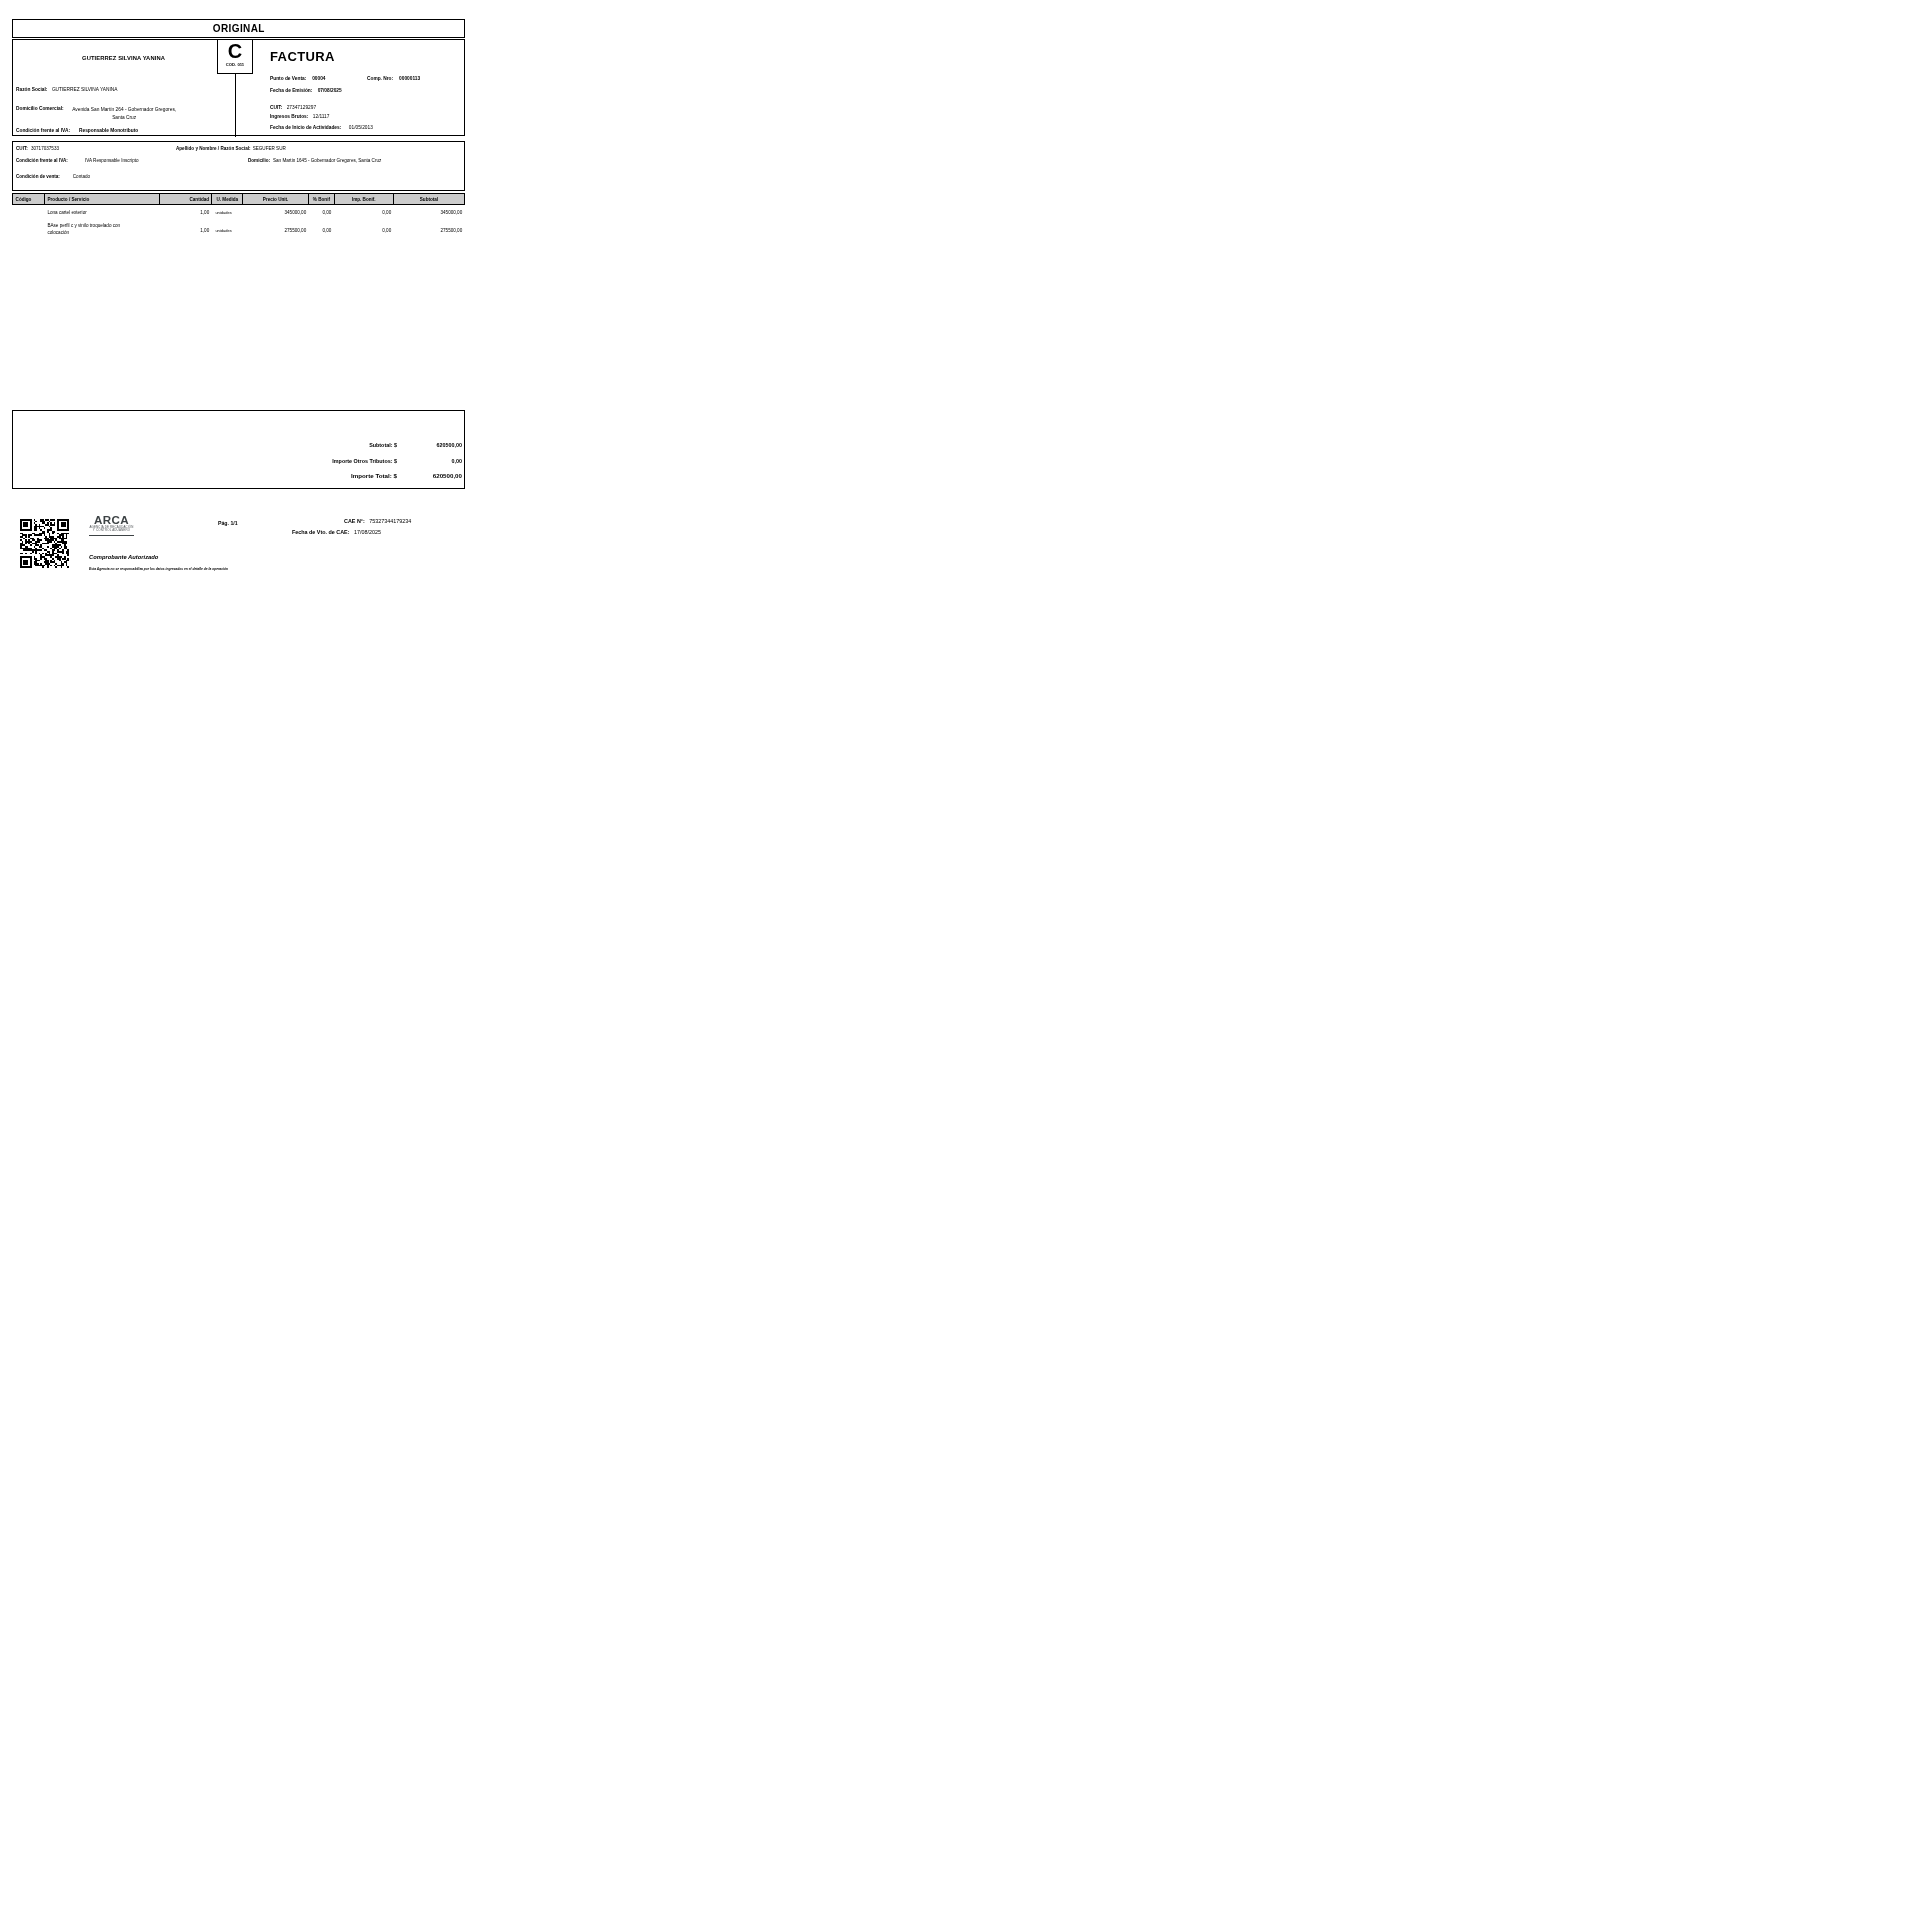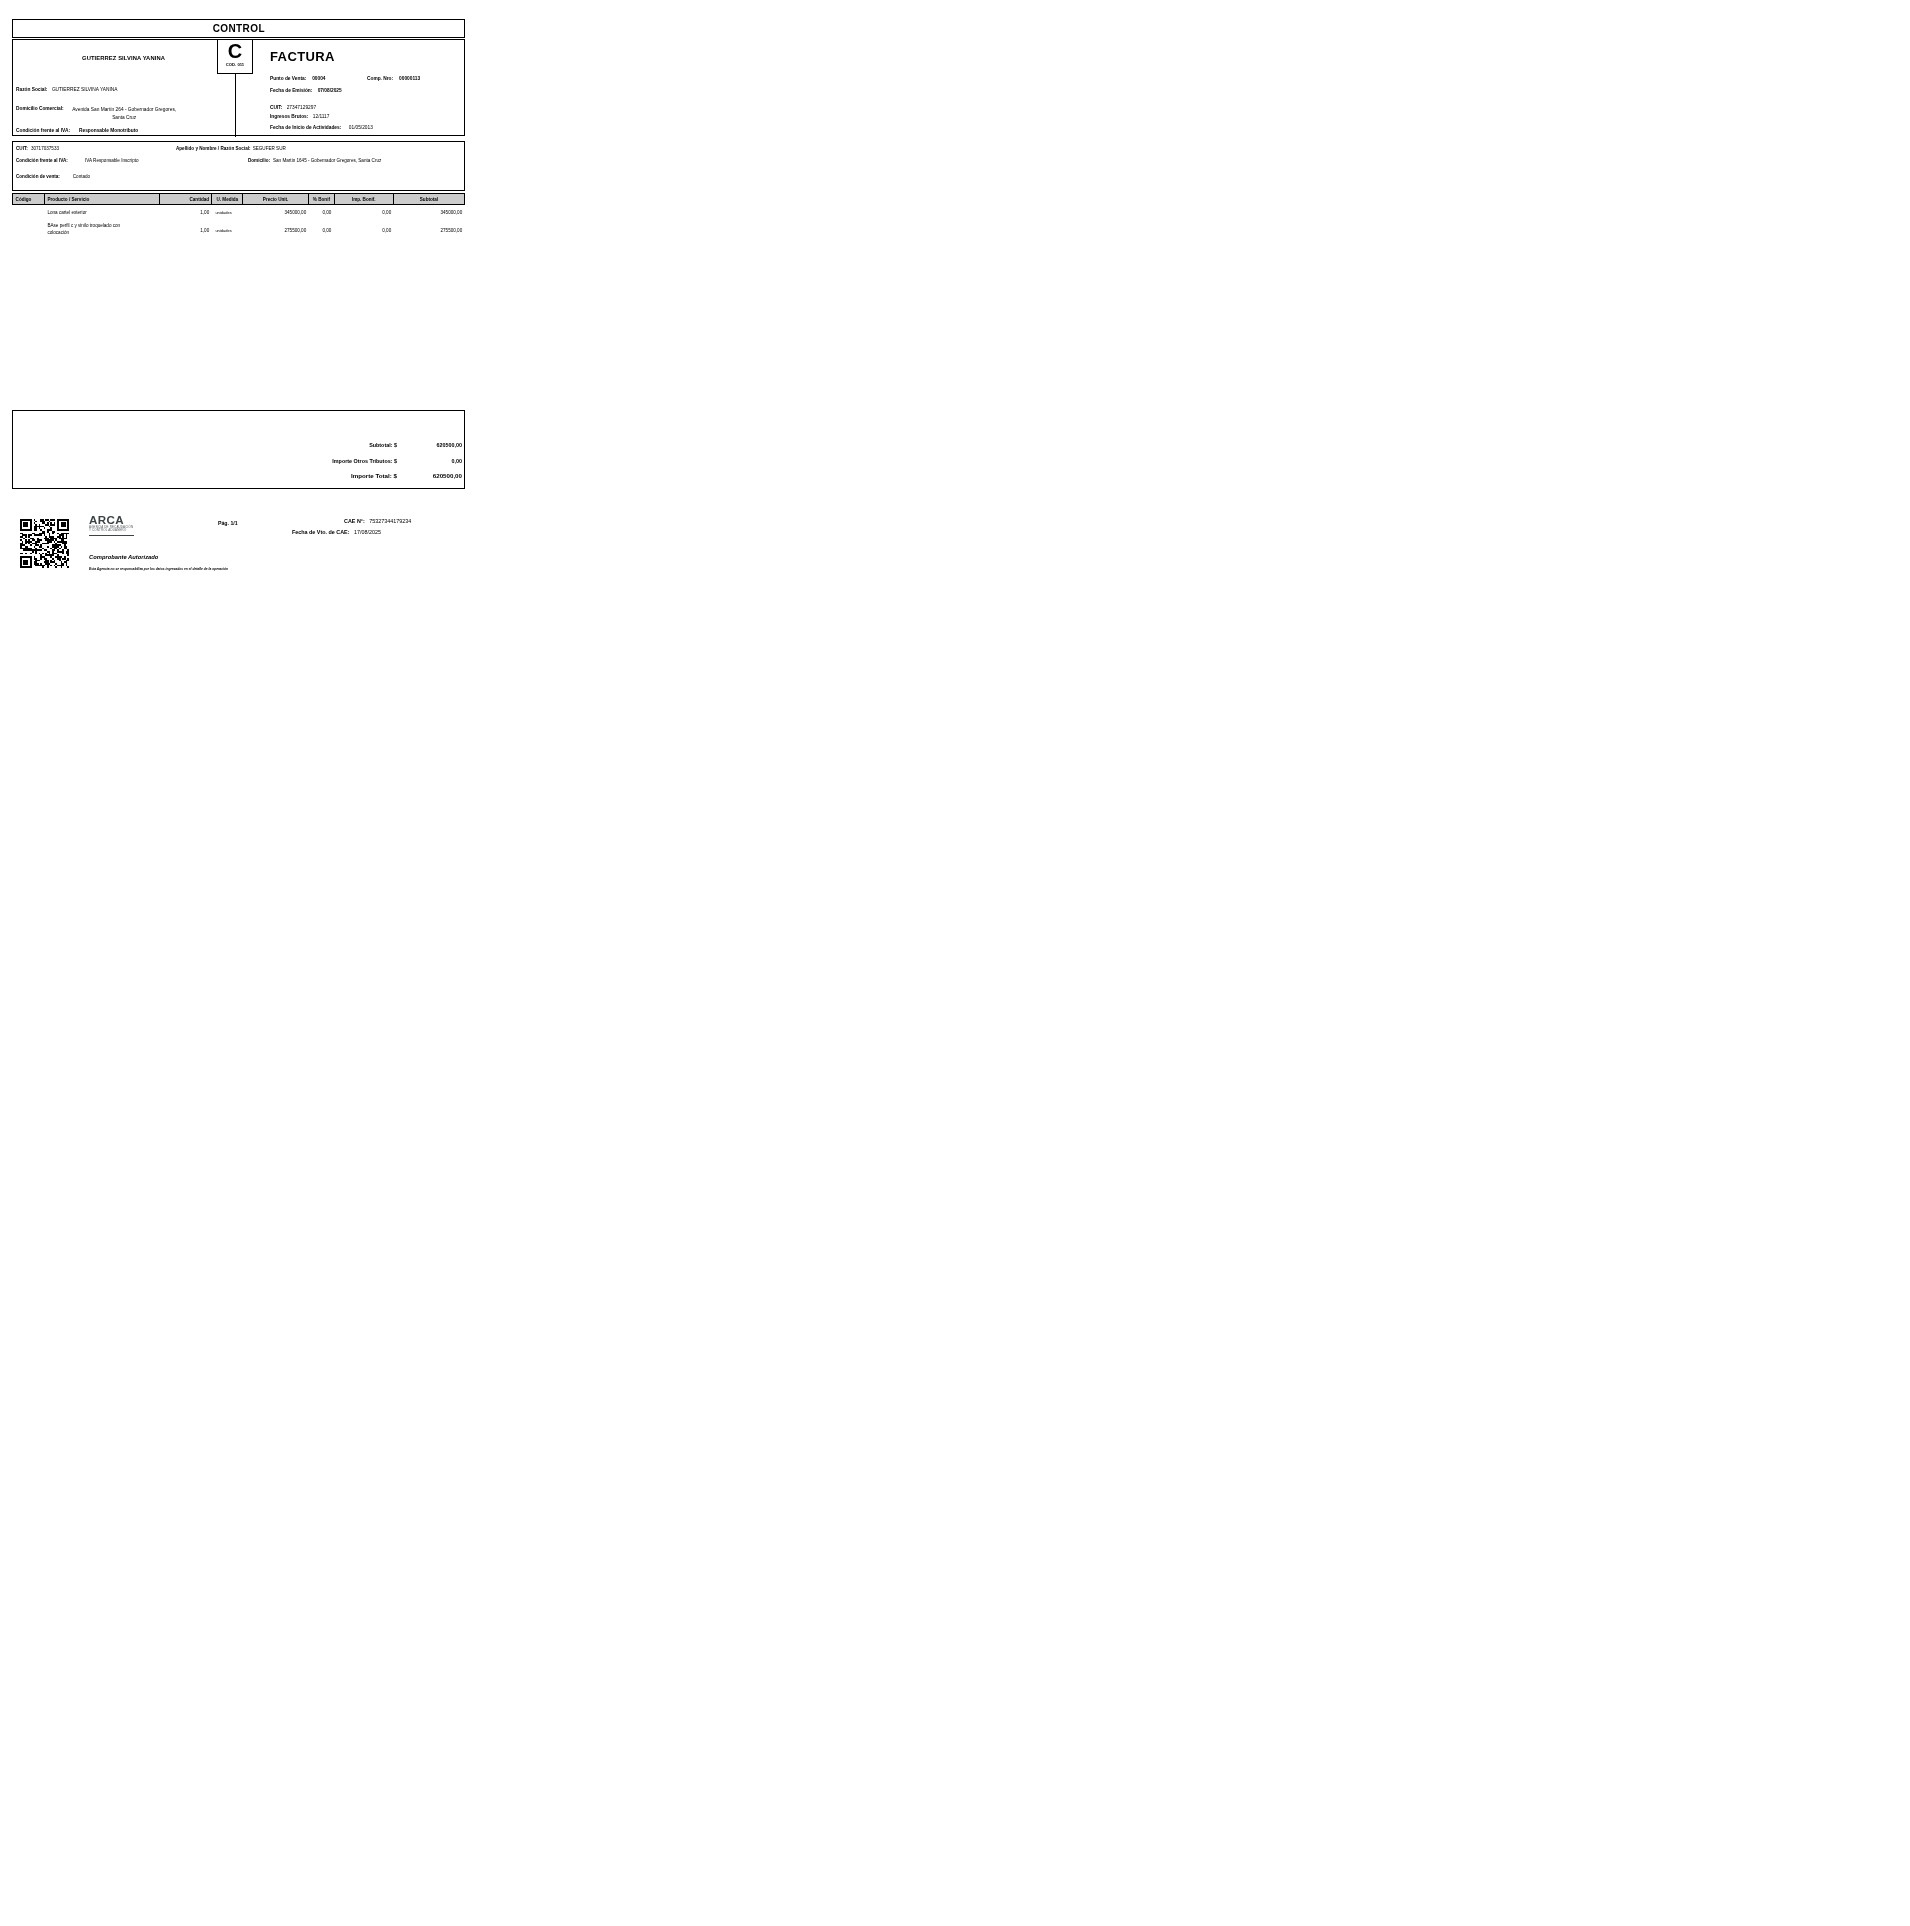--- a/index.html
+++ b/index.html
@@ -47,38 +47,38 @@
   .c-bonif { width:26px; }  .c-impbonif { width:59px; }  .c-subt { width:71px; }
 
   
   .totals-box { left:12.3px; top:410px; width:453px; height:79px; box-sizing:border-box; }
   .tot-line { position:absolute; right:16px; width:231px; display:flex; justify-content:flex-end; }
   .tot-label { text-align:right; }
   .tot-value { width:65px; text-align:right; }
 
   
   .qr { left:20.4px; top:519px; width:49px; height:49px; }
-  .arca { left:89px; top:514px; width:45px; text-align:left; }
+  .arca { left:89px; top:514px; width:45px; text-align:center; }
   .arca-title { font-size:11.6px; font-weight:bold; color:#3d4345; line-height:1.0; letter-spacing:0.4px; }
   .arca-sub { font-size:2.9px; color:#4a4f52; letter-spacing:0.2px; line-height:1.3; }
   .arca-rule { margin-top:1.5px; height:0.4px; background:#3d4345; }
   .autorizado { left:89px; top:554px; font-size:5.8px; font-weight:bold; font-style:italic; }
   .disclaimer { left:89px; top:567px; font-size:3.3px; font-weight:bold; font-style:italic; }
   .pagnum { left:218px; top:520px; font-size:5.2px; font-weight:bold; }
   .cae-line { top:518px; left:344px; font-size:5.4px; }
   .cae-vto-line { top:529px; left:292px; font-size:5.4px; }
   .val { font-weight:normal; }
 </style>
 </head>
 <body>
 
 <div class="page">
 
   <div class="abs b2 original-bar">
-    <span>CONTROL</span>
+    <span>ORIGINAL</span>
   </div>
 
   <div class="abs b2 header-box"></div>
 
   <div class="abs seller-name">GUTIERREZ SILVINA YANINA</div>
 
   <div class="abs hline" style="left:16px; top:87px;">
     <span class="lbl">Razón Social:</span>
     <span style="margin-left:3.1px;">GUTIERREZ SILVINA YANINA</span>
   </div>

